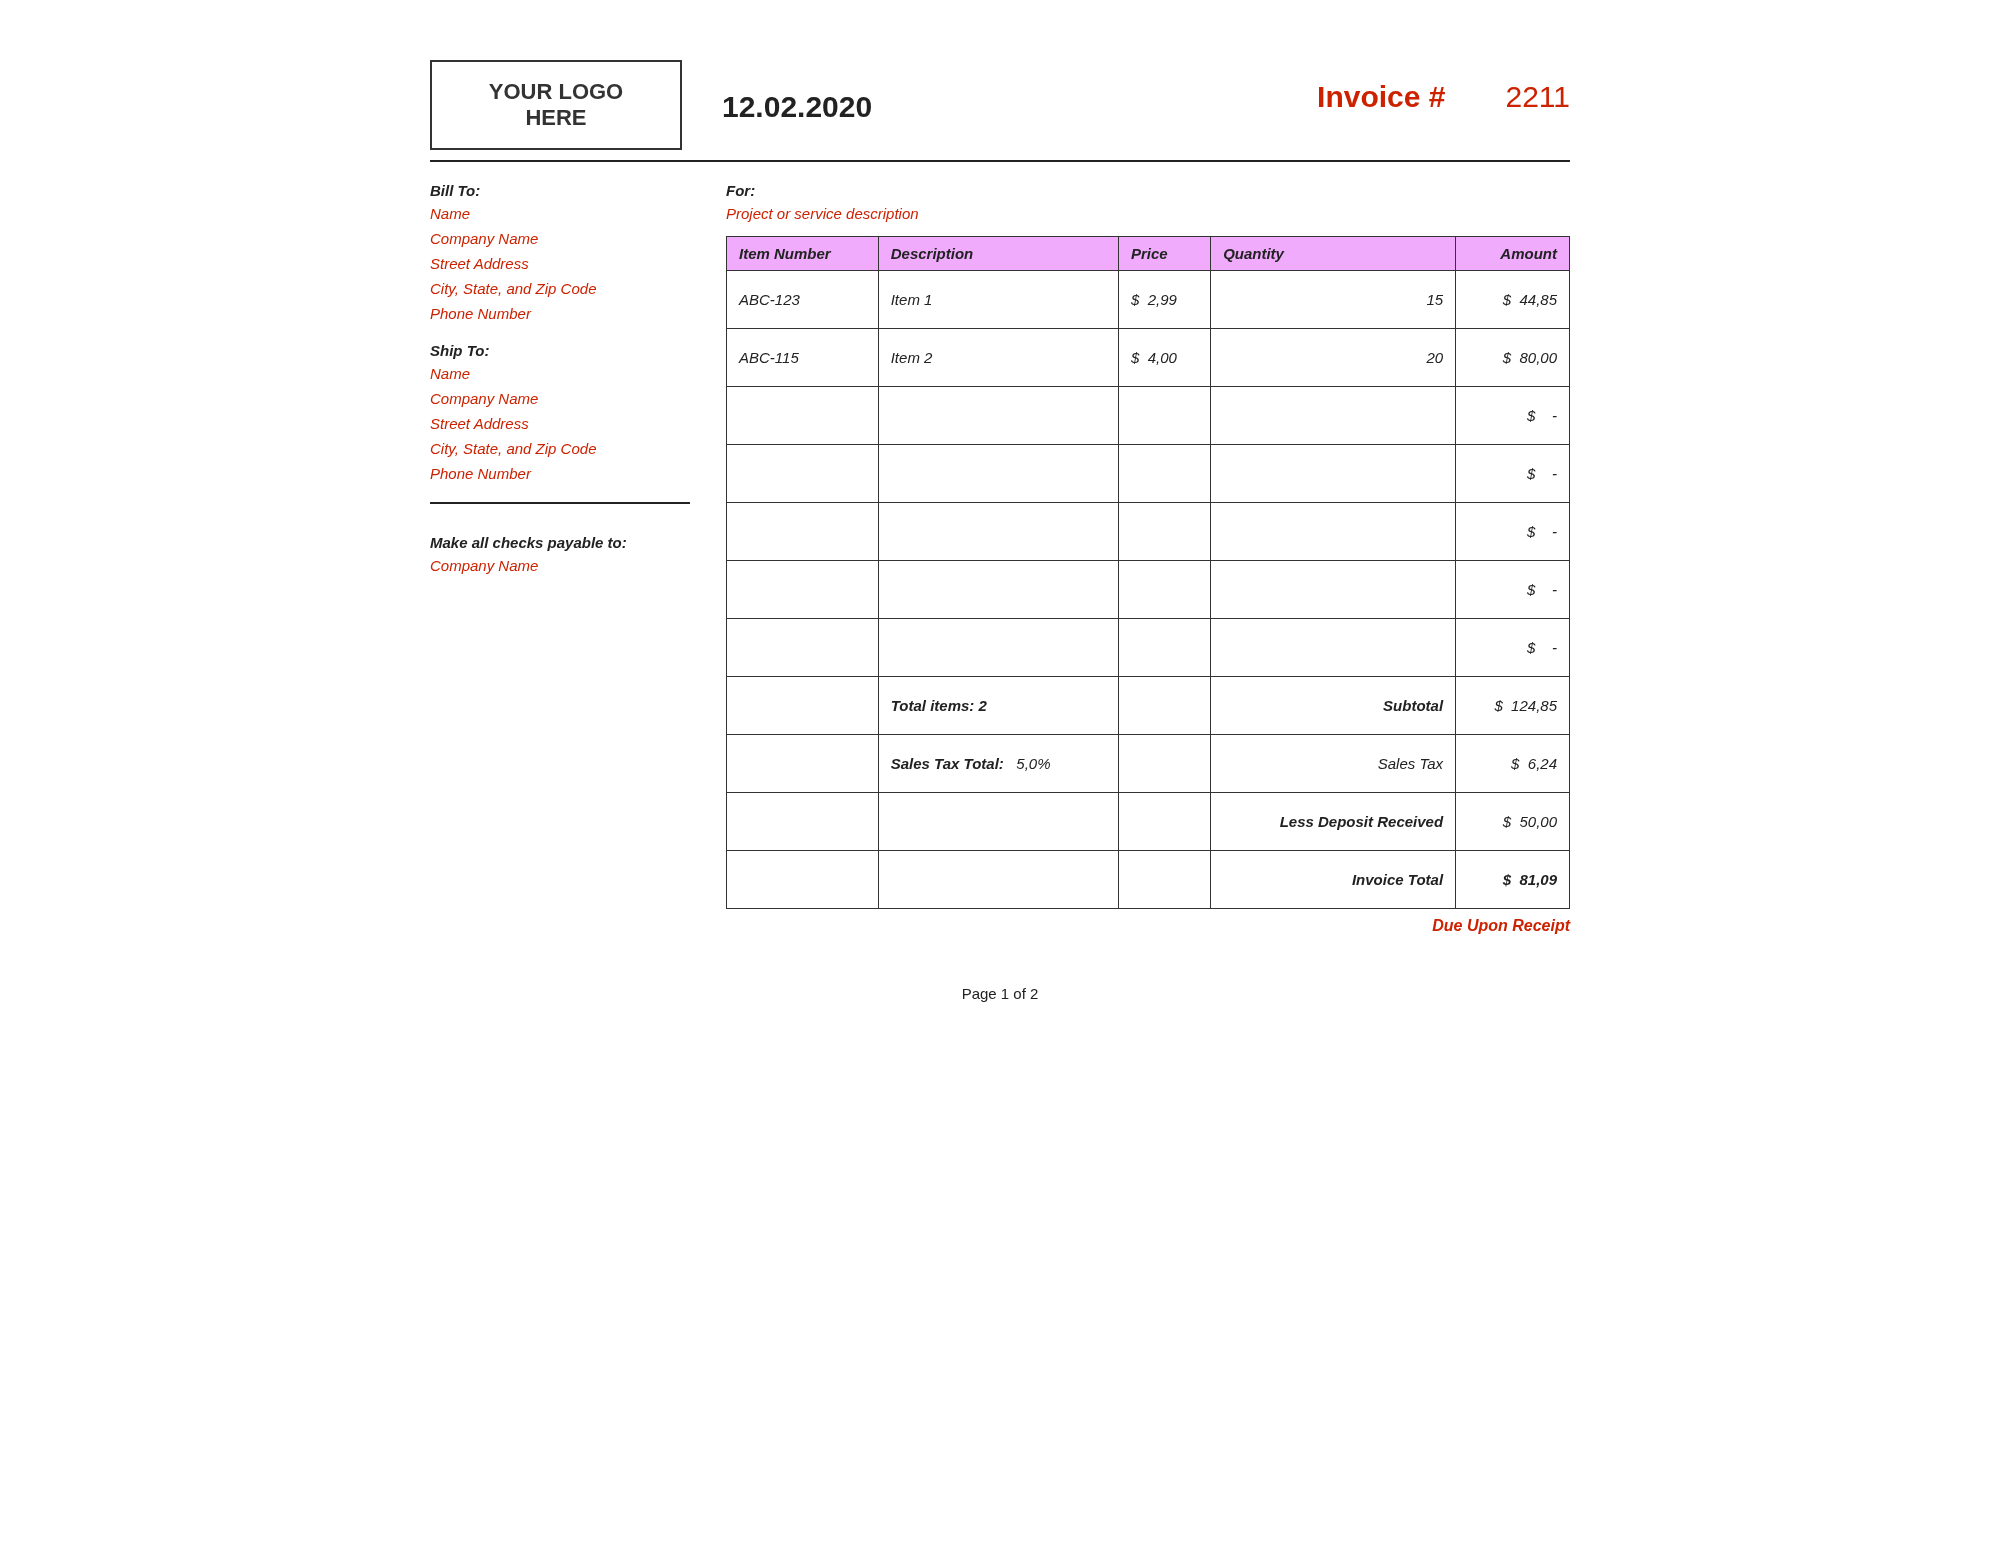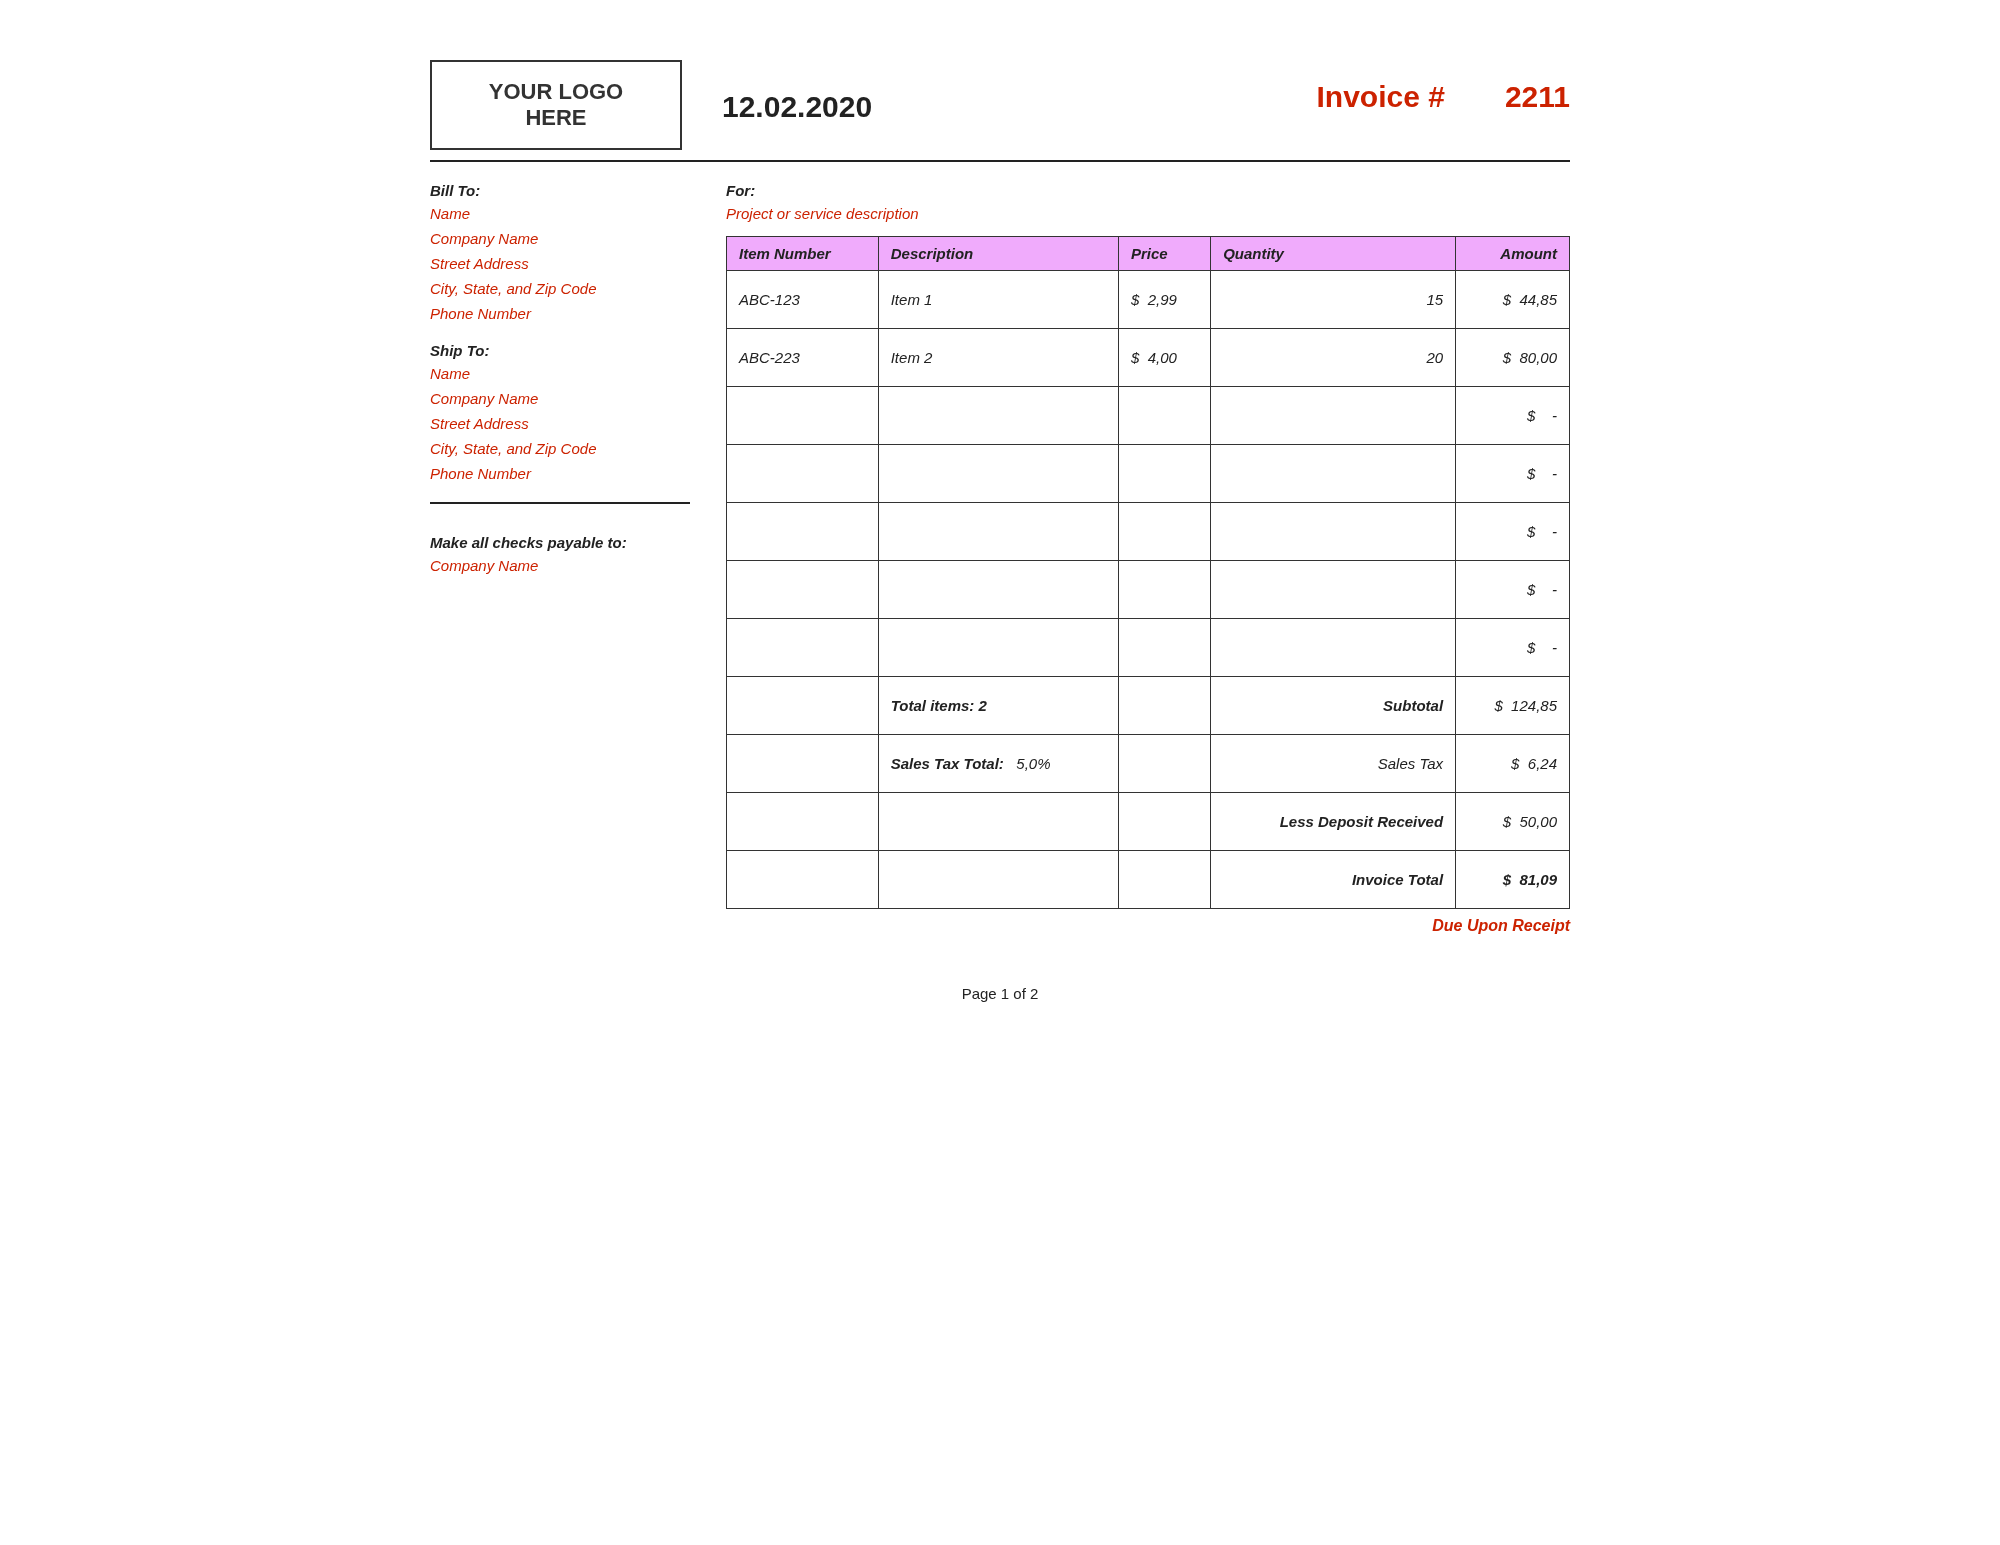--- a/index.html
+++ b/index.html
@@ -40,21 +40,21 @@
       flex: 1;
     }
     .header-invoice-label {
       font-size: 30px;
       font-weight: bold;
       color: #cc2200;
       margin-top: 20px;
     }
     .header-invoice-num {
       font-size: 30px;
-      font-weight: bold;
+      font-weight: normal;
       color: #cc2200;
       margin-top: 20px;
       margin-left: 60px;
     }
     .header-right {
       display: flex;
       align-items: center;
       gap: 0;
       flex: 2;
       justify-content: flex-end;
@@ -216,21 +216,21 @@
       </thead>
       <tbody id="invoice-rows">
       <tr>
             <td>ABC-123</td>
             <td>Item 1</td>
             <td>$ &nbsp;2,99</td>
             <td class="right">15</td>
             <td class="right">$ &nbsp;44,85</td>
           </tr>
           <tr>
-            <td>ABC-223</td>
+            <td>ABC-115</td>
             <td>Item 2</td>
             <td>$ &nbsp;4,00</td>
             <td class="right">20</td>
             <td class="right">$ &nbsp;80,00</td>
           </tr>
           <tr>
             <td></td>
             <td></td>
             <td></td>
             <td class="right"></td>

